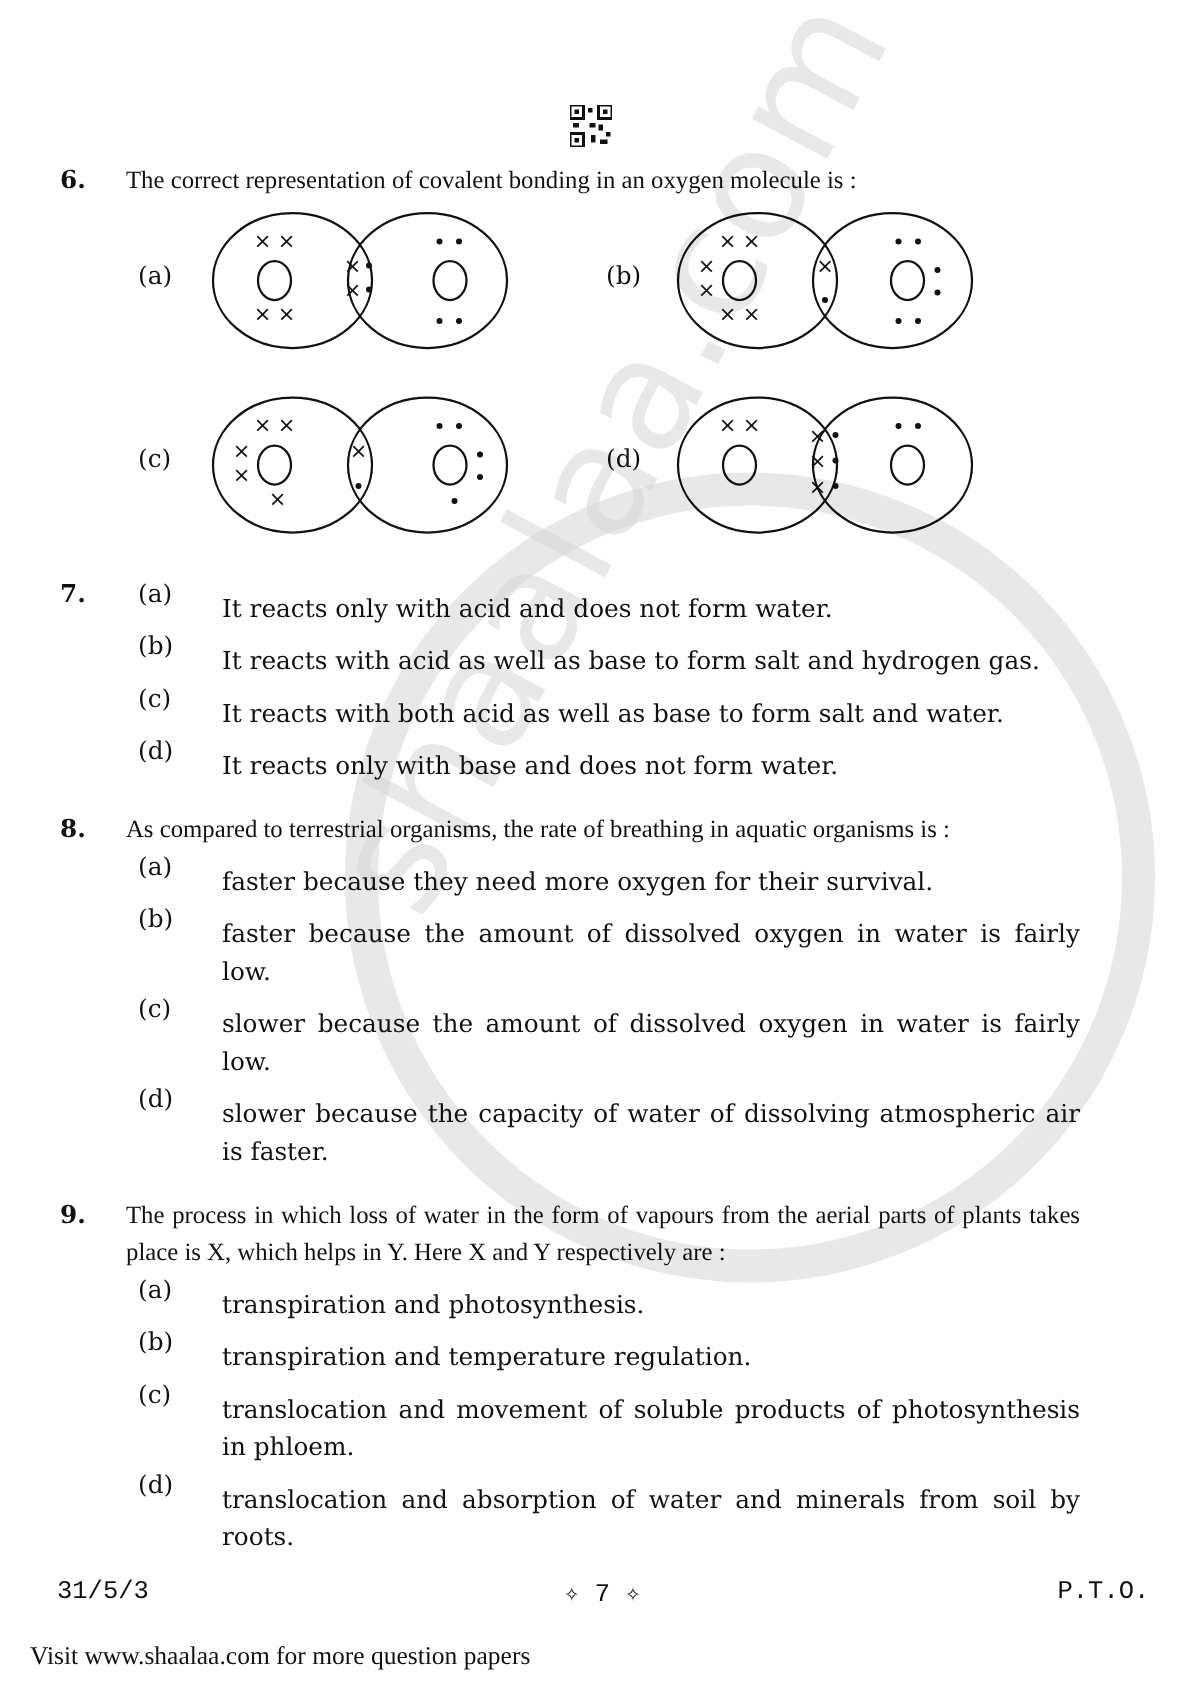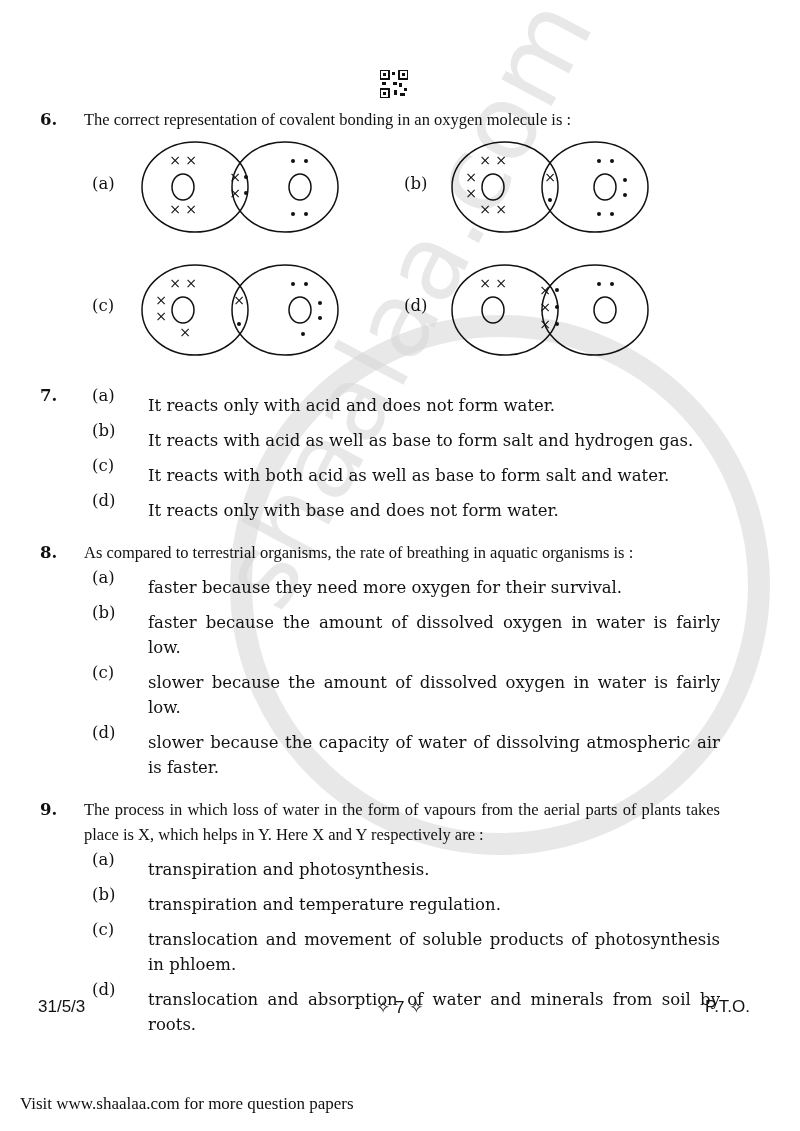--- a/index.html
+++ b/index.html
@@ -19,21 +19,21 @@
   .qr { position: absolute; left: 380px; top: 70px; width: 28px; height: 28px; }
   .q { position: absolute; left: 40px; width: 680px; font-size: 16.5px; line-height: 25px; }
   .qnum { position: absolute; left: 0; font-weight: bold; }
   .qtext { margin-left: 44px; text-align: justify; font-family: Liberation Serif, serif; }
   .opts { margin-left: 52px; }
   .opt { display: flex; }
   .olab { width: 56px; flex: none; }
   .otext { flex: 1; text-align: justify; margin-top: 10px; }
   .diag { position: absolute; }
   .dlab { position: absolute; font-size: 16.5px; }
-  .footer { position: absolute; top: 997px; font-family: Liberation Sans, sans-serif; font-size: 17px; }
+  .footer { position: absolute; top: 1052px; font-family: Liberation Mono, monospace; font-size: 17px; }
   .visit { position: absolute; left: 20px; top: 1094px; font-family: Liberation Serif, serif; font-size: 17px; }
 </style>
 </head>
 <body>
 
 <div class="watermark"></div>
 <div class="watermark-text">shaalaa.com</div>
 
 <svg class="qr" viewBox="0 0 28 28">
   <rect x="0" y="0" width="9" height="9" fill="none" stroke="#111" stroke-width="2"></rect>

